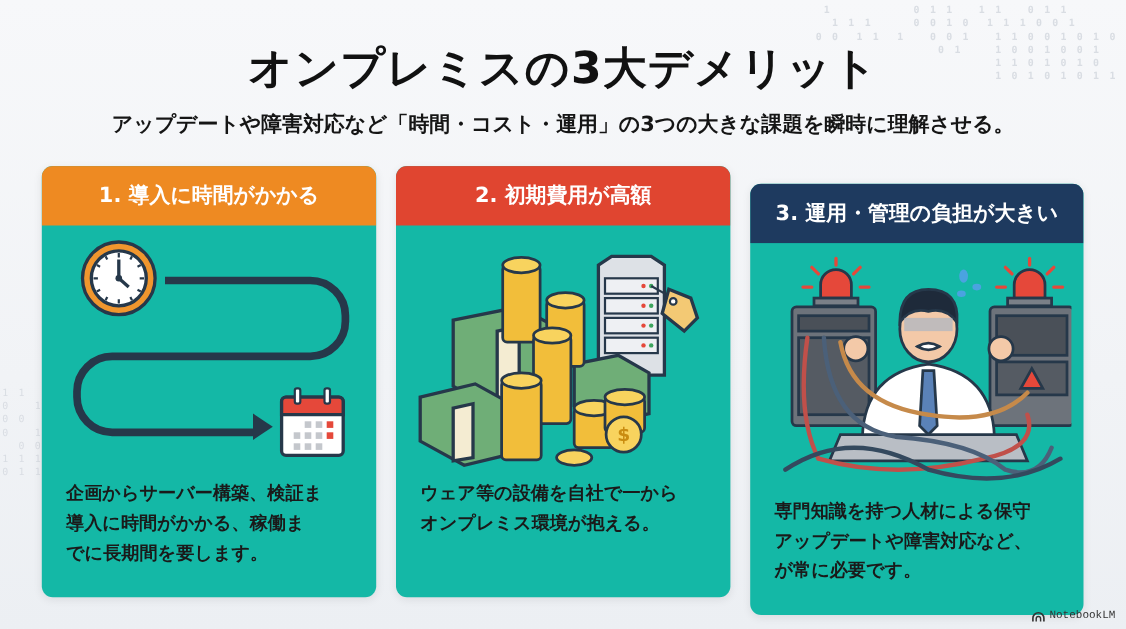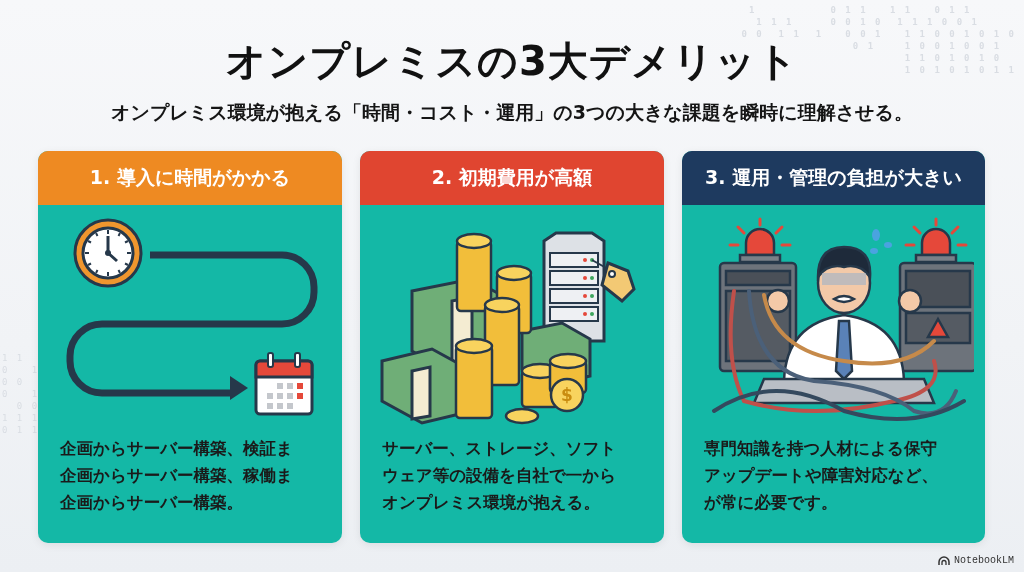--- a/index.html
+++ b/index.html
@@ -55,21 +55,21 @@
                        1 0 1 0 1 0 1 1</div>
 <div class="bg-binary l">1 1
 0   1
 0 0
 0   1
   0 0
 1 1 1
 0 1 1</div>
 
 <h1 class="title">オンプレミスの3大デメリット</h1>
-<div class="subtitle">オンプレミス環境が抱える「時間・コスト・運用」の3つの大きな課題を瞬時に理解させる。</div>
+<div class="subtitle">アップデートや障害対応など「時間・コスト・運用」の3つの大きな課題を瞬時に理解させる。</div>
 
 <div class="card" style="left:38px; width:304px;">
   <div class="card-header" style="background:#EE8A22;">
     <span>1. 導入に時間がかかる</span>
   </div>
   <div class="card-illus">
     <svg width="280" height="215" viewBox="0 0 280 215">
       <path d="M100 44 H232 a32 32 0 0 1 32 32 v5 a32 32 0 0 1 -32 32 H52 a32 32 0 0 0 -32 32 v5 a32 32 0 0 0 32 32 H182" fill="none" stroke="#26384a" stroke-width="7" stroke-linecap="butt"></path>
       <polygon points="180,165 198,177 180,189" fill="#26384a"></polygon>
       <g>
@@ -108,22 +108,22 @@
             <rect x="227" y="192" width="6" height="6"></rect>
             <rect x="237" y="192" width="6" height="6"></rect>
         </g>
         <rect x="247" y="172" width="6" height="6" fill="#E5483A"></rect>
         <rect x="247" y="182" width="6" height="6" fill="#E5483A"></rect>
       </g>
     </svg>
   </div>
   <div class="card-text">
     <div>企画からサーバー構築、検証ま</div>
-    <div>企画からサーバー構築、稼働ま</div>
-    <div>企画からサーバー構築。</div>
+    <div>導入に時間がかかる、稼働ま</div>
+    <div>でに長期間を要します。</div>
   </div>
 </div>
 
 <div class="card" style="left:360px; width:304px;">
   <div class="card-header" style="background:#E04530;">
     <span>2. 初期費用が高額</span>
   </div>
   <div class="card-illus">
     <svg width="280" height="215" viewBox="0 0 280 215">
       <g>
@@ -170,27 +170,26 @@
           <ellipse cx="168" cy="160" rx="18" ry="7" fill="#F8D35E"></ellipse>
         <rect x="178" y="150" width="36" height="32" rx="4"></rect>
           <ellipse cx="196" cy="150" rx="18" ry="7" fill="#F8D35E"></ellipse>
         <ellipse cx="150" cy="205" rx="16" ry="7" fill="#F8D35E"></ellipse>
         <circle cx="195" cy="184" r="16" fill="#F8D35E"></circle>
         <text x="195" y="190" text-anchor="middle" font-size="17" font-weight="bold" fill="#c98c10" stroke="none" font-family="DejaVu Sans, sans-serif">$</text>
       </g>
     </svg>
   </div>
   <div class="card-text">
-    <div>サーバー、ストレージ、ソフト</div>
     <div>ウェア等の設備を自社で一から</div>
     <div>オンプレミス環境が抱える。</div>
   </div>
 </div>
 
-<div class="card" style="left:682px; width:303px;">
+<div class="card" style="left:682px; width:303px;margin-top:16px;">
   <div class="card-header" style="background:#1E3A5F;">
     <span>3. 運用・管理の負担が大きい</span>
   </div>
   <div class="card-illus">
     <svg width="280" height="215" viewBox="0 0 280 215">
       <g stroke="#26384a" stroke-width="2.5">
         <path d="M52 32 a14 14 0 0 1 28 0 V44 H52 Z" fill="#E5483A"></path>
         <rect x="46" y="44" width="40" height="7" fill="#7a8088"></rect>
         <path d="M228 32 a14 14 0 0 1 28 0 V44 H228 Z" fill="#E5483A"></path>
         <rect x="222" y="44" width="40" height="7" fill="#7a8088"></rect>

